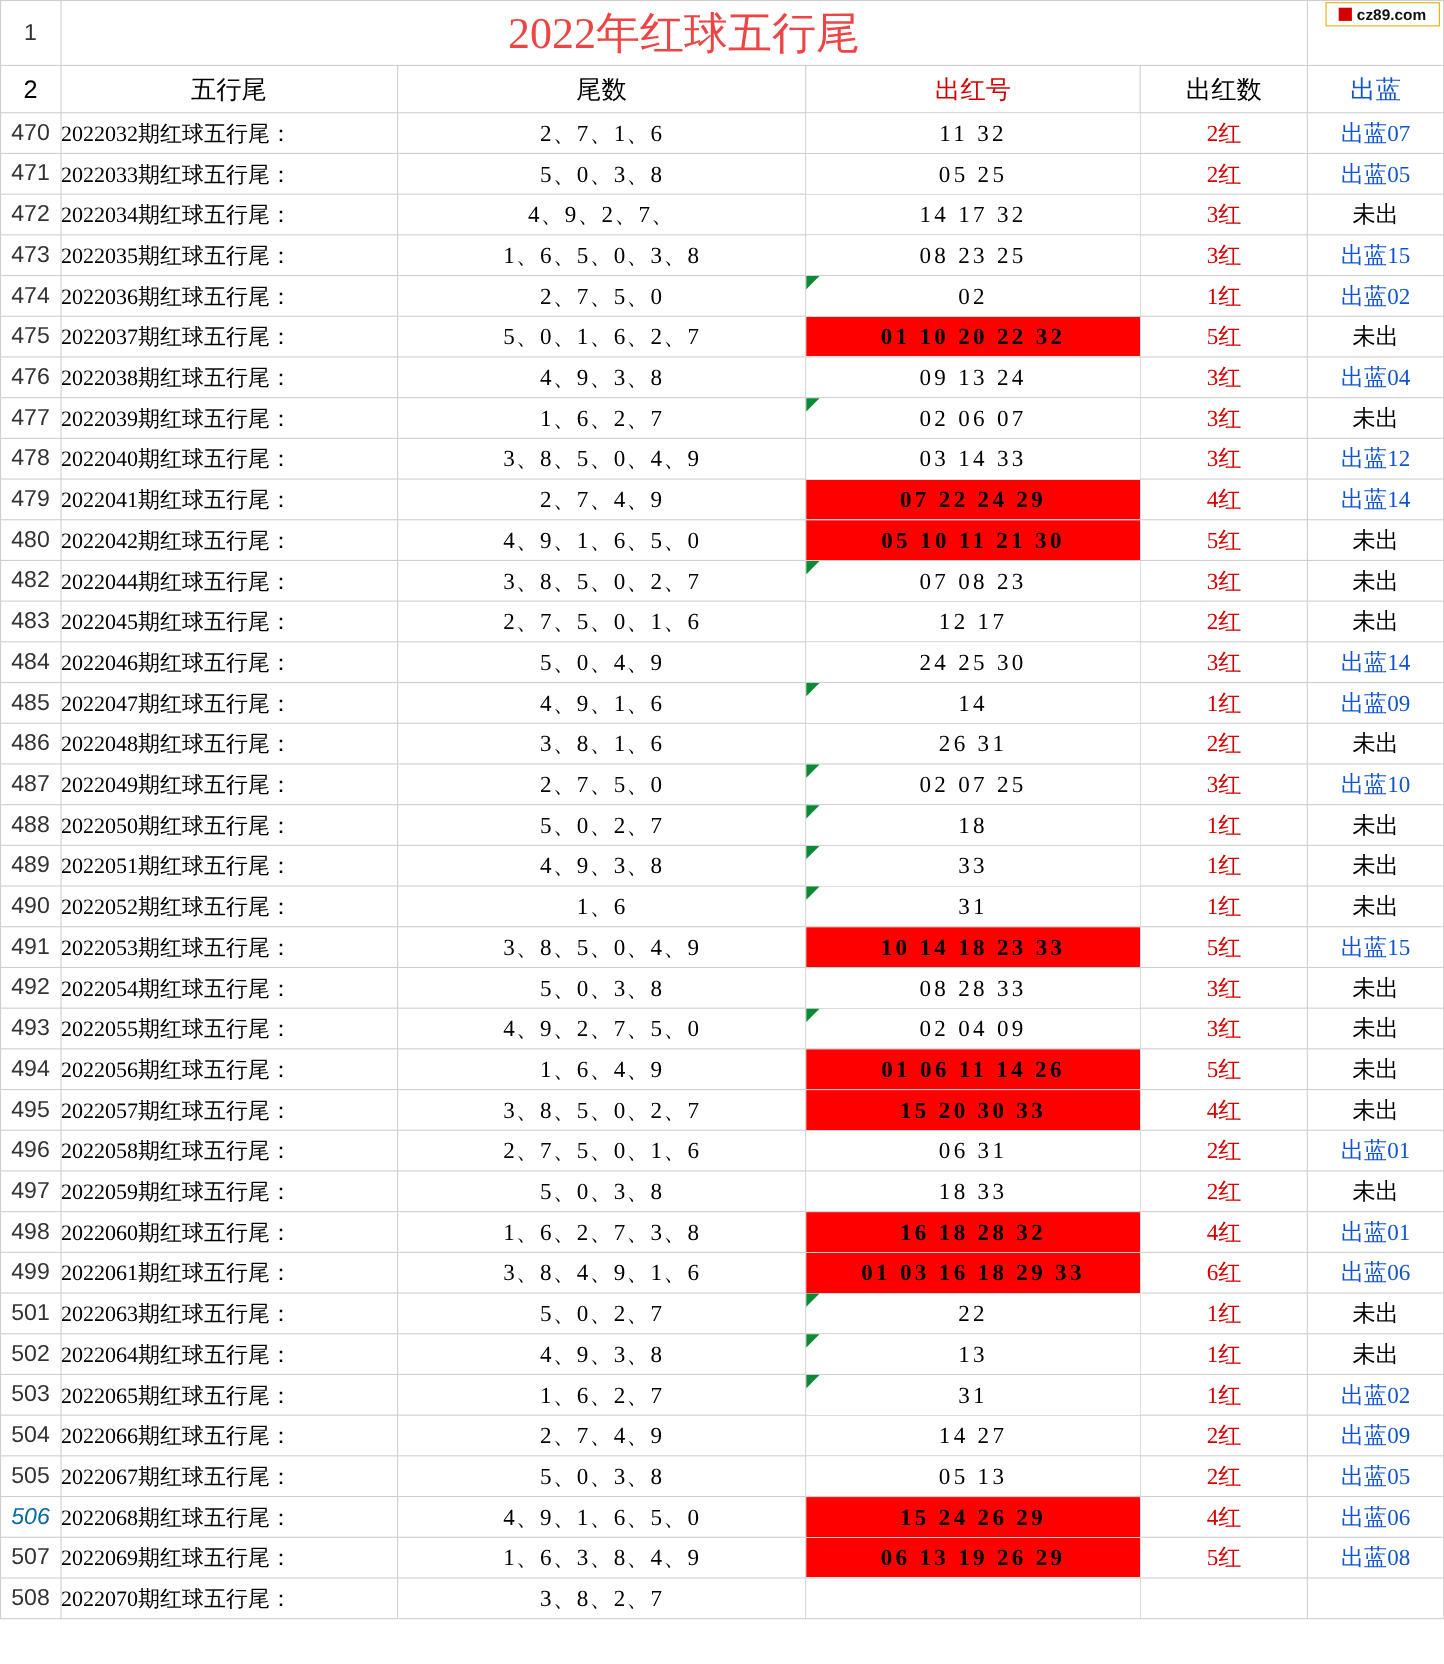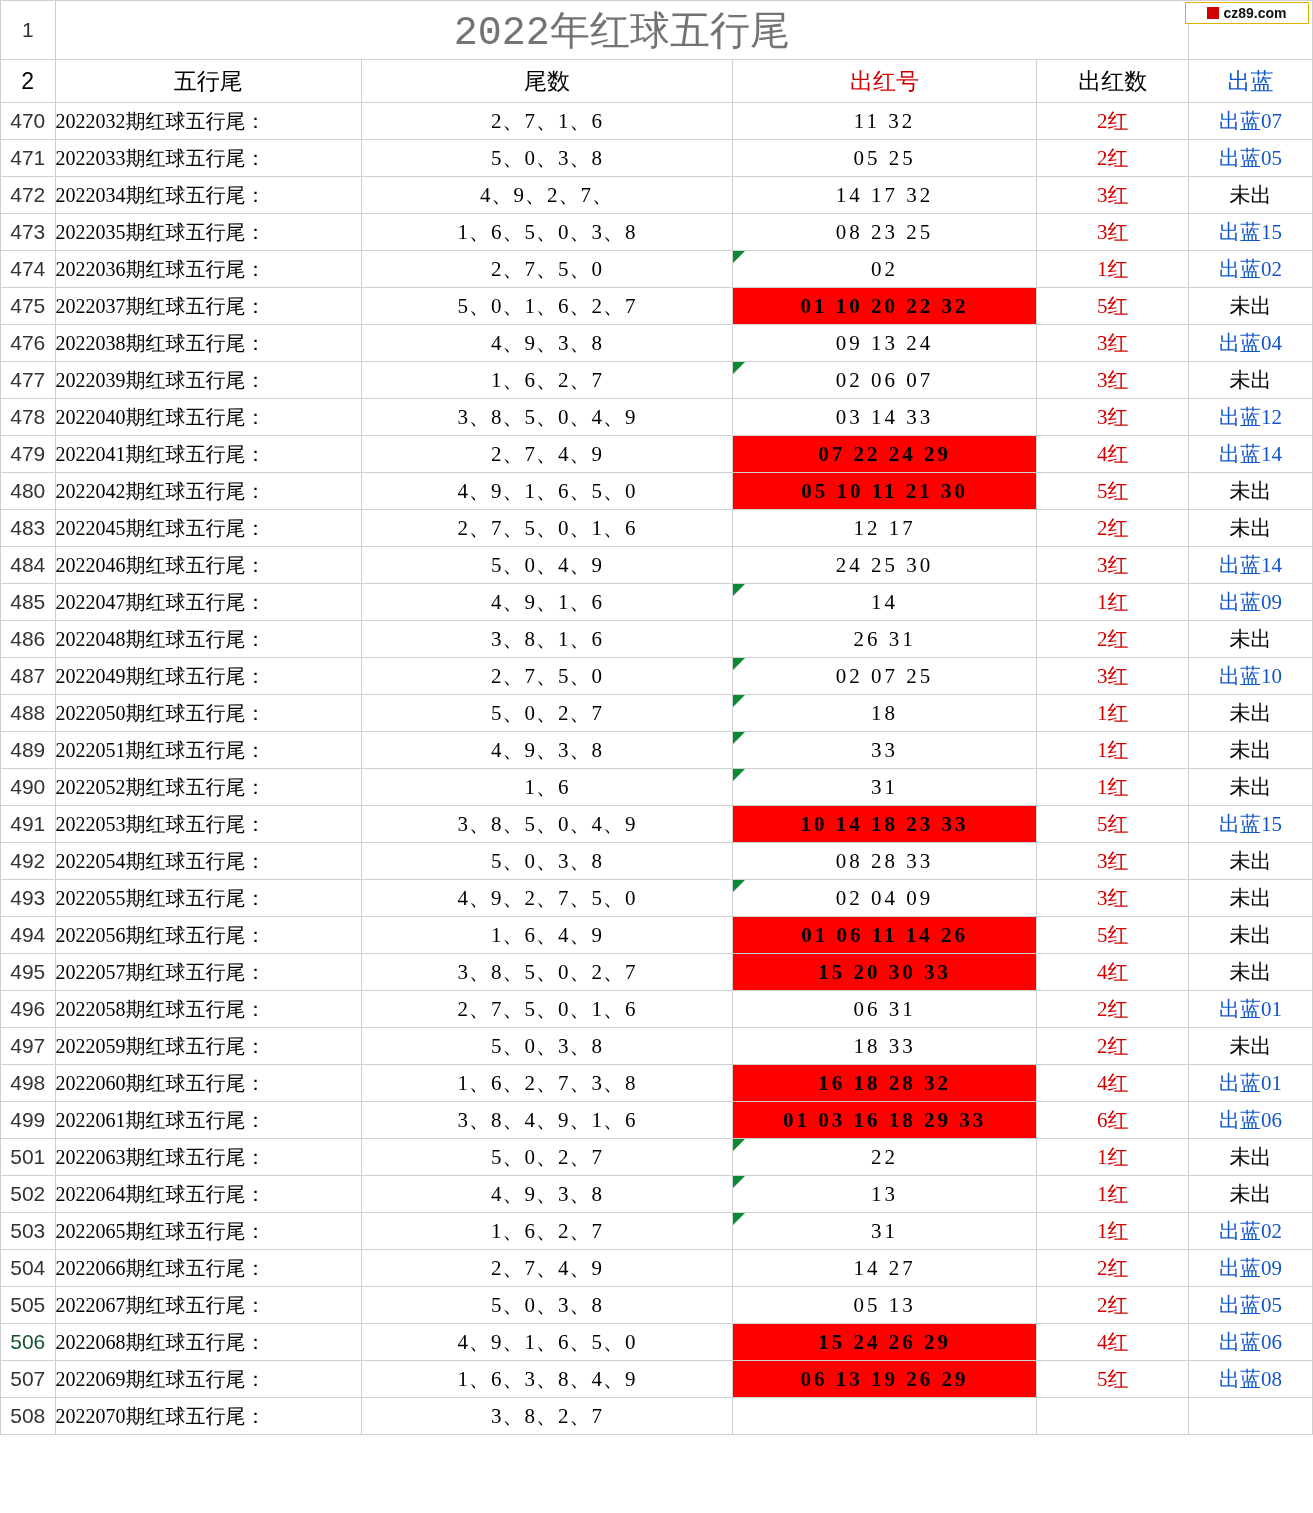--- a/index.html
+++ b/index.html
@@ -12,21 +12,21 @@
     width: 1313px;
     height: 1513px;
     position: relative;
     background: #ffffff;
     overflow: hidden;
   }
   .logo-badge {
     position: absolute;
     top: 2px;
     right: 4px;
-    width: 124px;
+    width: 104px;
     height: 22px;
     background: #ffffff;
     border: 1px solid #e2b100;
     display: flex;
     align-items: center;
     justify-content: center;
     gap: 4px;
     box-sizing: border-box;
   }
   .logo-square {
@@ -56,37 +56,38 @@
   .rowhead {
     width: 52px;
     background: #f0f0f0;
     color: #333333;
     text-align: center;
     font-family: "Liberation Sans", sans-serif;
     font-size: 21px;
     border-right: 1px solid #b9b9b9;
   }
   .rowhead.sel {
-    color: #14532d;
+    color: #0369a1;
+    font-style: italic;
   }
   .c-name { width: 292px; }
   .c-tail { width: 354px; }
   .c-red  { width: 290px; }
   .c-cnt  { width: 145px; }
   .c-blue { width: 118px; }
 
   .title-row td {
     height: 58px;
     background: #ffffff;
   }
   .title-text {
     font-size: 40px;
     text-align: center;
-    color: #737373;
-    font-family: Liberation Mono, monospace;
+    color: #ef4444;
+    font-family: Liberation Serif, serif;
   }
   .hdr td {
     height: 42px;
     text-align: center;
     font-size: 23px;
     color: #000000;
   }
   .hdr .red { color: #d40000; }
   .hdr .blue { color: #1155cc; }
 
@@ -255,20 +256,28 @@
         </tr>
         <tr>
           <td class="rowhead">480</td>
           <td class="name-cell">2022042期红球五行尾：</td>
           <td class="tail-cell">4、9、1、6、5、0</td>
           <td class="red-cell hl"><span>05  10  11  21  30</span></td>
           <td class="cnt-cell">5红</td>
           <td class="blue-cell none">未出</td>
         </tr>
         <tr>
+          <td class="rowhead">482</td>
+          <td class="name-cell">2022044期红球五行尾：</td>
+          <td class="tail-cell">3、8、5、0、2、7</td>
+          <td class="red-cell"><span class="flag"></span><span>07  08  23</span></td>
+          <td class="cnt-cell">3红</td>
+          <td class="blue-cell none">未出</td>
+        </tr>
+        <tr>
           <td class="rowhead">483</td>
           <td class="name-cell">2022045期红球五行尾：</td>
           <td class="tail-cell">2、7、5、0、1、6</td>
           <td class="red-cell"><span>12  17</span></td>
           <td class="cnt-cell">2红</td>
           <td class="blue-cell none">未出</td>
         </tr>
         <tr>
           <td class="rowhead">484</td>
           <td class="name-cell">2022046期红球五行尾：</td>

